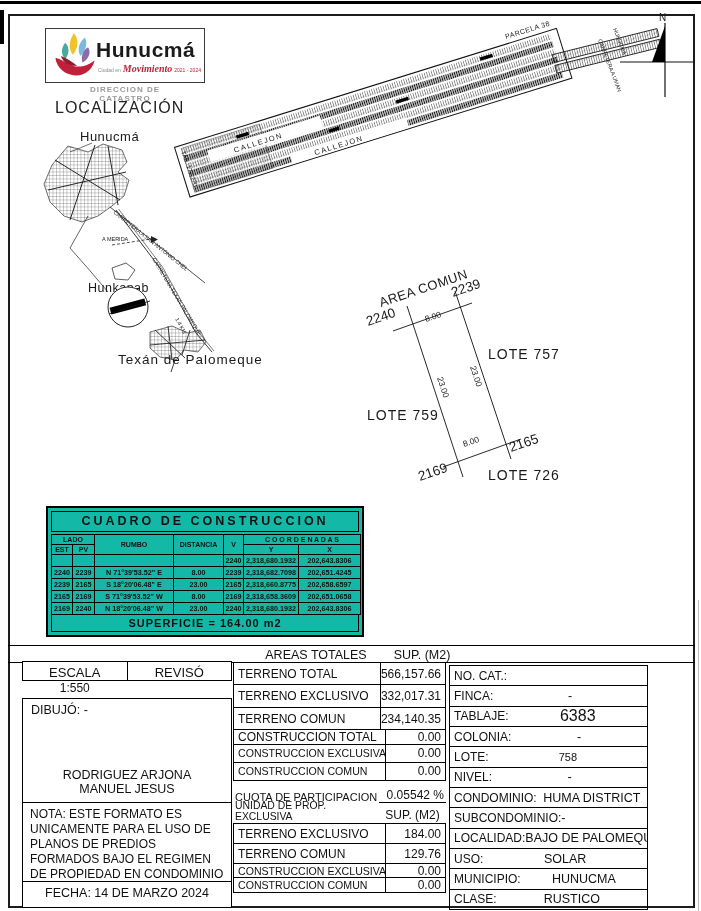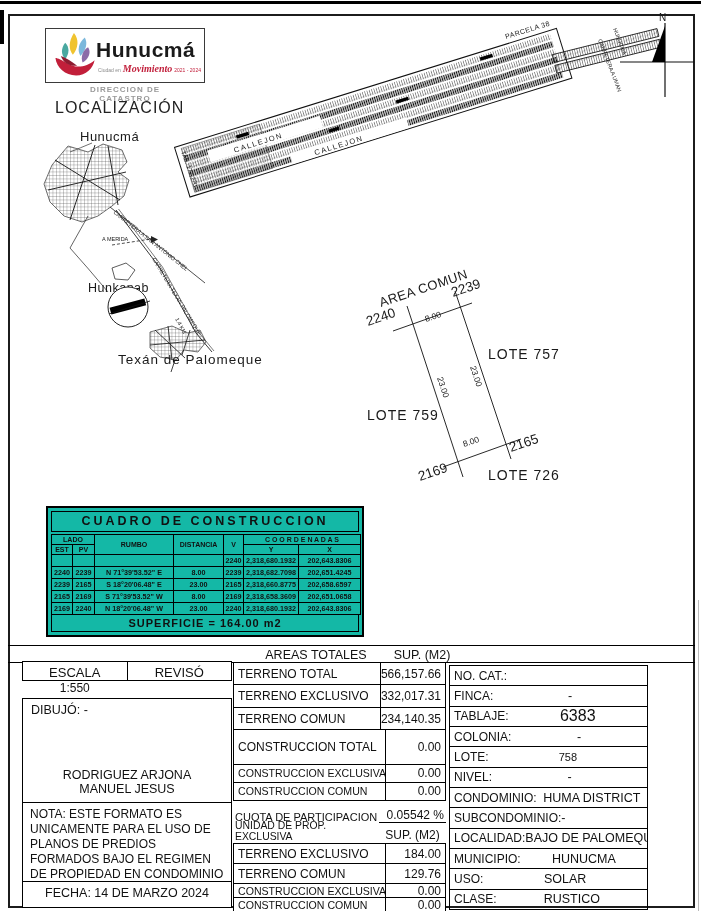--- a/index.html
+++ b/index.html
@@ -326,21 +326,21 @@
     <div class="mv">566,157.66</div>
   </div>
   <div class="mrow" style="height:24px">
     <div class="ml">TERRENO EXCLUSIVO</div>
     <div class="mv">332,017.31</div>
   </div>
   <div class="mrow" style="height:24px">
     <div class="ml">TERRENO COMUN</div>
     <div class="mv">234,140.35</div>
   </div>
-  <div class="mrow" style="height:36px">
+  <div class="mrow" style="height:16px">
     <div class="ml">CONSTRUCCION TOTAL</div>
     <div class="mv">0.00</div>
   </div>
   <div class="mrow" style="height:19.5px">
     <div class="ml sm">CONSTRUCCION EXCLUSIVA</div>
     <div class="mv">0.00</div>
   </div>
   <div class="mrow" style="height:19.5px">
     <div class="ml sm">CONSTRUCCION COMUN</div>
     <div class="mv">0.00</div>
@@ -402,24 +402,24 @@
   </div>
   <div class="crow">
     <span class="cl">SUBCONDOMINIO:</span>
     <span class="cv left">-</span>
   </div>
   <div class="crow">
     <span class="cl">LOCALIDAD:</span>
     <span class="cv">BAJO DE PALOMEQUE</span>
   </div>
   <div class="crow">
+    <span class="cl">USO:</span>
+    <span class="cv">SOLAR</span>
+  </div>
+  <div class="crow">
     <span class="cl">MUNICIPIO:</span>
     <span class="cv">HUNUCMA</span>
   </div>
   <div class="crow">
-    <span class="cl">USO:</span>
-    <span class="cv">SOLAR</span>
-  </div>
-  <div class="crow">
     <span class="cl">CLASE:</span>
     <span class="cv">RUSTICO</span>
   </div>
 </div>
 
 </body></html>

